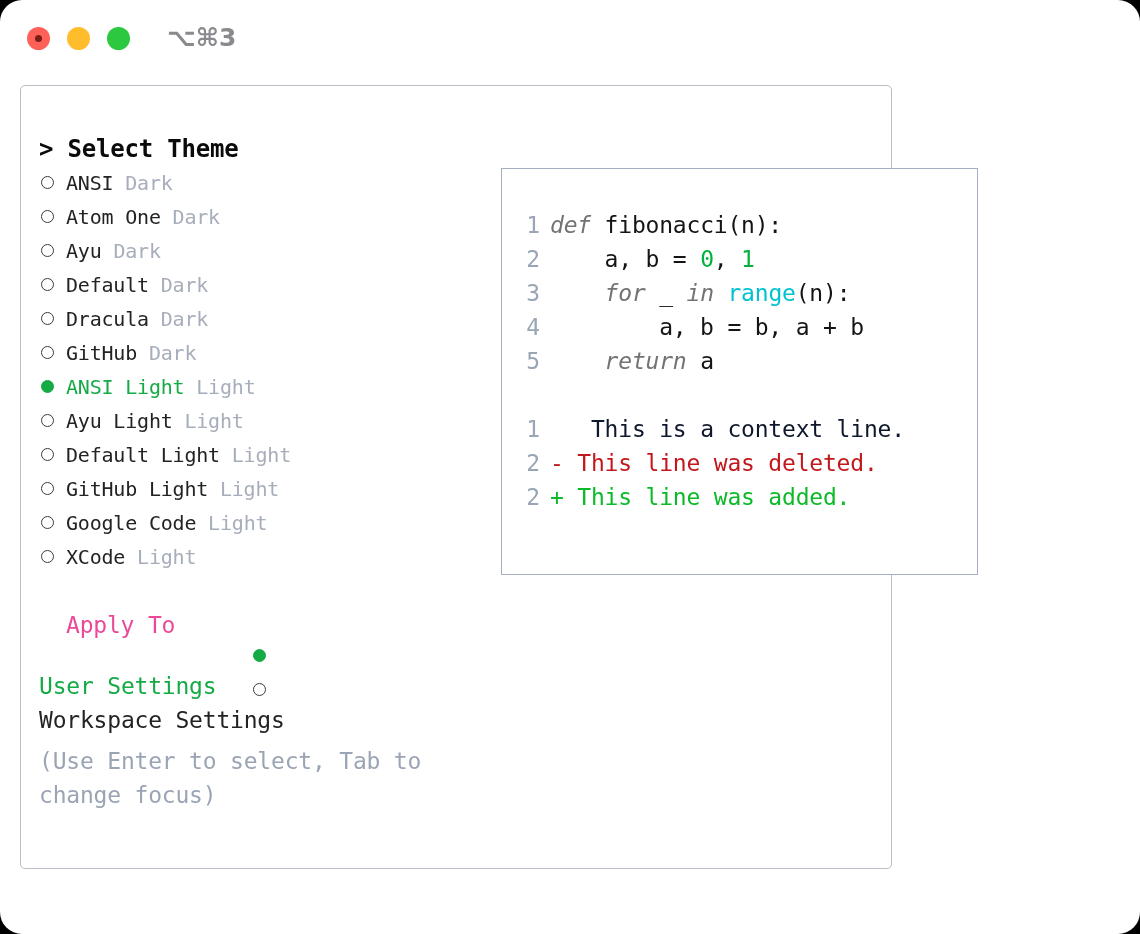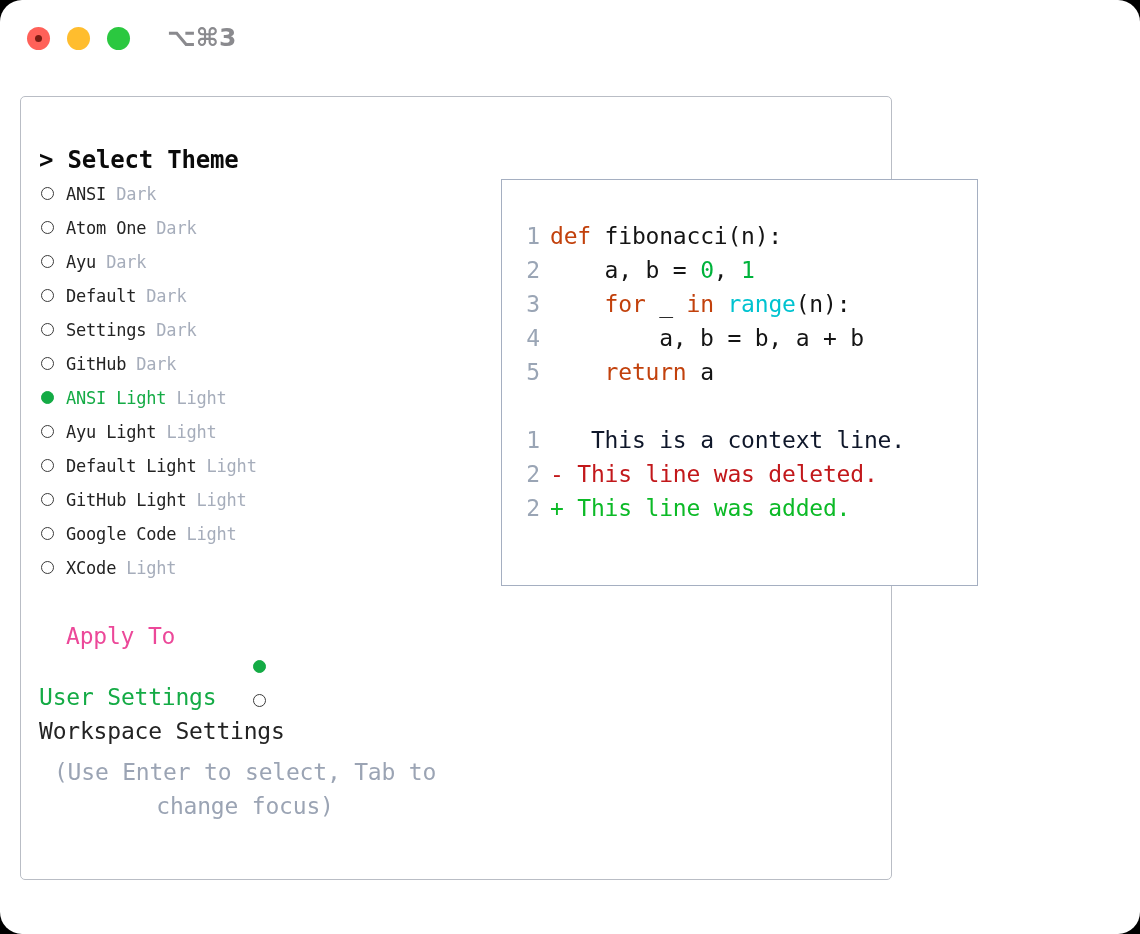--- a/index.html
+++ b/index.html
@@ -71,21 +71,21 @@
     color: #8a8a8e;
     letter-spacing: 0px;
     font-family: "DejaVu Sans", sans-serif;
     line-height: 32px;
   }
 
   
   .panel {
     position: absolute;
     left: 20px;
-    top: 96px;
+    top: 85px;
     width: 872px;
     height: 784px;
     border: 1px solid #b9bdc5;
     border-radius: 5px;
     box-sizing: border-box;
     background: #ffffff;
   }
 
   .cols {
     position: absolute;
@@ -108,21 +108,21 @@
     line-height: 34px;
     white-space: pre;
     letter-spacing: -0.2px;
   }
 
   .theme-row {
     display: flex;
     align-items: flex-start;
     line-height: 34px;
     height: 34px;
-    font-size: 17px;
+    font-size: 20px;
     white-space: pre;
     letter-spacing: -0.2px;
   }
 
   .bullet {
     width: 27px;
     flex: 0 0 27px;
     display: inline-block;
     position: relative;
     align-self: center;
@@ -173,21 +173,20 @@
 
   .spacer-lg { height: 34px; }
 
   .hint {
     margin-top: 34px;
     font-size: 23px;
     color: #9ba4b4;
     line-height: 34px;
     width: 412px;
     letter-spacing: -0.2px;
-    text-align: center;
   }
 
   
   .right {
     position: absolute;
     left: 480px;
     top: 46px;
     width: 500px;
   }
   .preview-title {
@@ -219,21 +218,21 @@
   }
   .cline { display: block; height: 34px; }
   .ln {
     display: inline-block;
     width: 27px;
     text-align: right;
     color: #9aa5b5;
   }
   .gutter-gap { display: inline-block; width: 10px; }
 
-  .kw   { color: #c2410c; }
+  .kw   { color: #737373; font-style: italic; }
   .fn   { color: #00c3d0; }
   .num  { color: #00b33c; }
   .plain{ color: #141414; }
 
   .diff {
     position: absolute;
     left: 11px;
     top: 243px;
     font-size: 23px;
     line-height: 34px;
@@ -262,21 +261,21 @@
     <div class="cols">
 
       <div class="left">
         <div class="section-head">&gt; Select Theme</div>
 
         <div id="theme-list">
             <div class="theme-row"><span class="bullet"></span><span class="theme-name">ANSI</span><span class="theme-kind"> </span><span class="theme-kind">Dark</span></div>
             <div class="theme-row"><span class="bullet"></span><span class="theme-name">Atom One</span><span class="theme-kind"> </span><span class="theme-kind">Dark</span></div>
             <div class="theme-row"><span class="bullet"></span><span class="theme-name">Ayu</span><span class="theme-kind"> </span><span class="theme-kind">Dark</span></div>
             <div class="theme-row"><span class="bullet"></span><span class="theme-name">Default</span><span class="theme-kind"> </span><span class="theme-kind">Dark</span></div>
-            <div class="theme-row"><span class="bullet"></span><span class="theme-name">Settings</span><span class="theme-kind"> </span><span class="theme-kind">Dark</span></div>
+            <div class="theme-row"><span class="bullet"></span><span class="theme-name">Dracula</span><span class="theme-kind"> </span><span class="theme-kind">Dark</span></div>
             <div class="theme-row"><span class="bullet"></span><span class="theme-name">GitHub</span><span class="theme-kind"> </span><span class="theme-kind">Dark</span></div>
             <div class="theme-row selected"><span class="bullet"></span><span class="theme-name">ANSI Light</span><span class="theme-kind"> </span><span class="theme-kind">Light</span></div>
             <div class="theme-row"><span class="bullet"></span><span class="theme-name">Ayu Light</span><span class="theme-kind"> </span><span class="theme-kind">Light</span></div>
             <div class="theme-row"><span class="bullet"></span><span class="theme-name">Default Light</span><span class="theme-kind"> </span><span class="theme-kind">Light</span></div>
             <div class="theme-row"><span class="bullet"></span><span class="theme-name">GitHub Light</span><span class="theme-kind"> </span><span class="theme-kind">Light</span></div>
             <div class="theme-row"><span class="bullet"></span><span class="theme-name">Google Code</span><span class="theme-kind"> </span><span class="theme-kind">Light</span></div>
             <div class="theme-row"><span class="bullet"></span><span class="theme-name">XCode</span><span class="theme-kind"> </span><span class="theme-kind">Light</span></div>
           </div>
 
         <div class="spacer-lg"></div>

